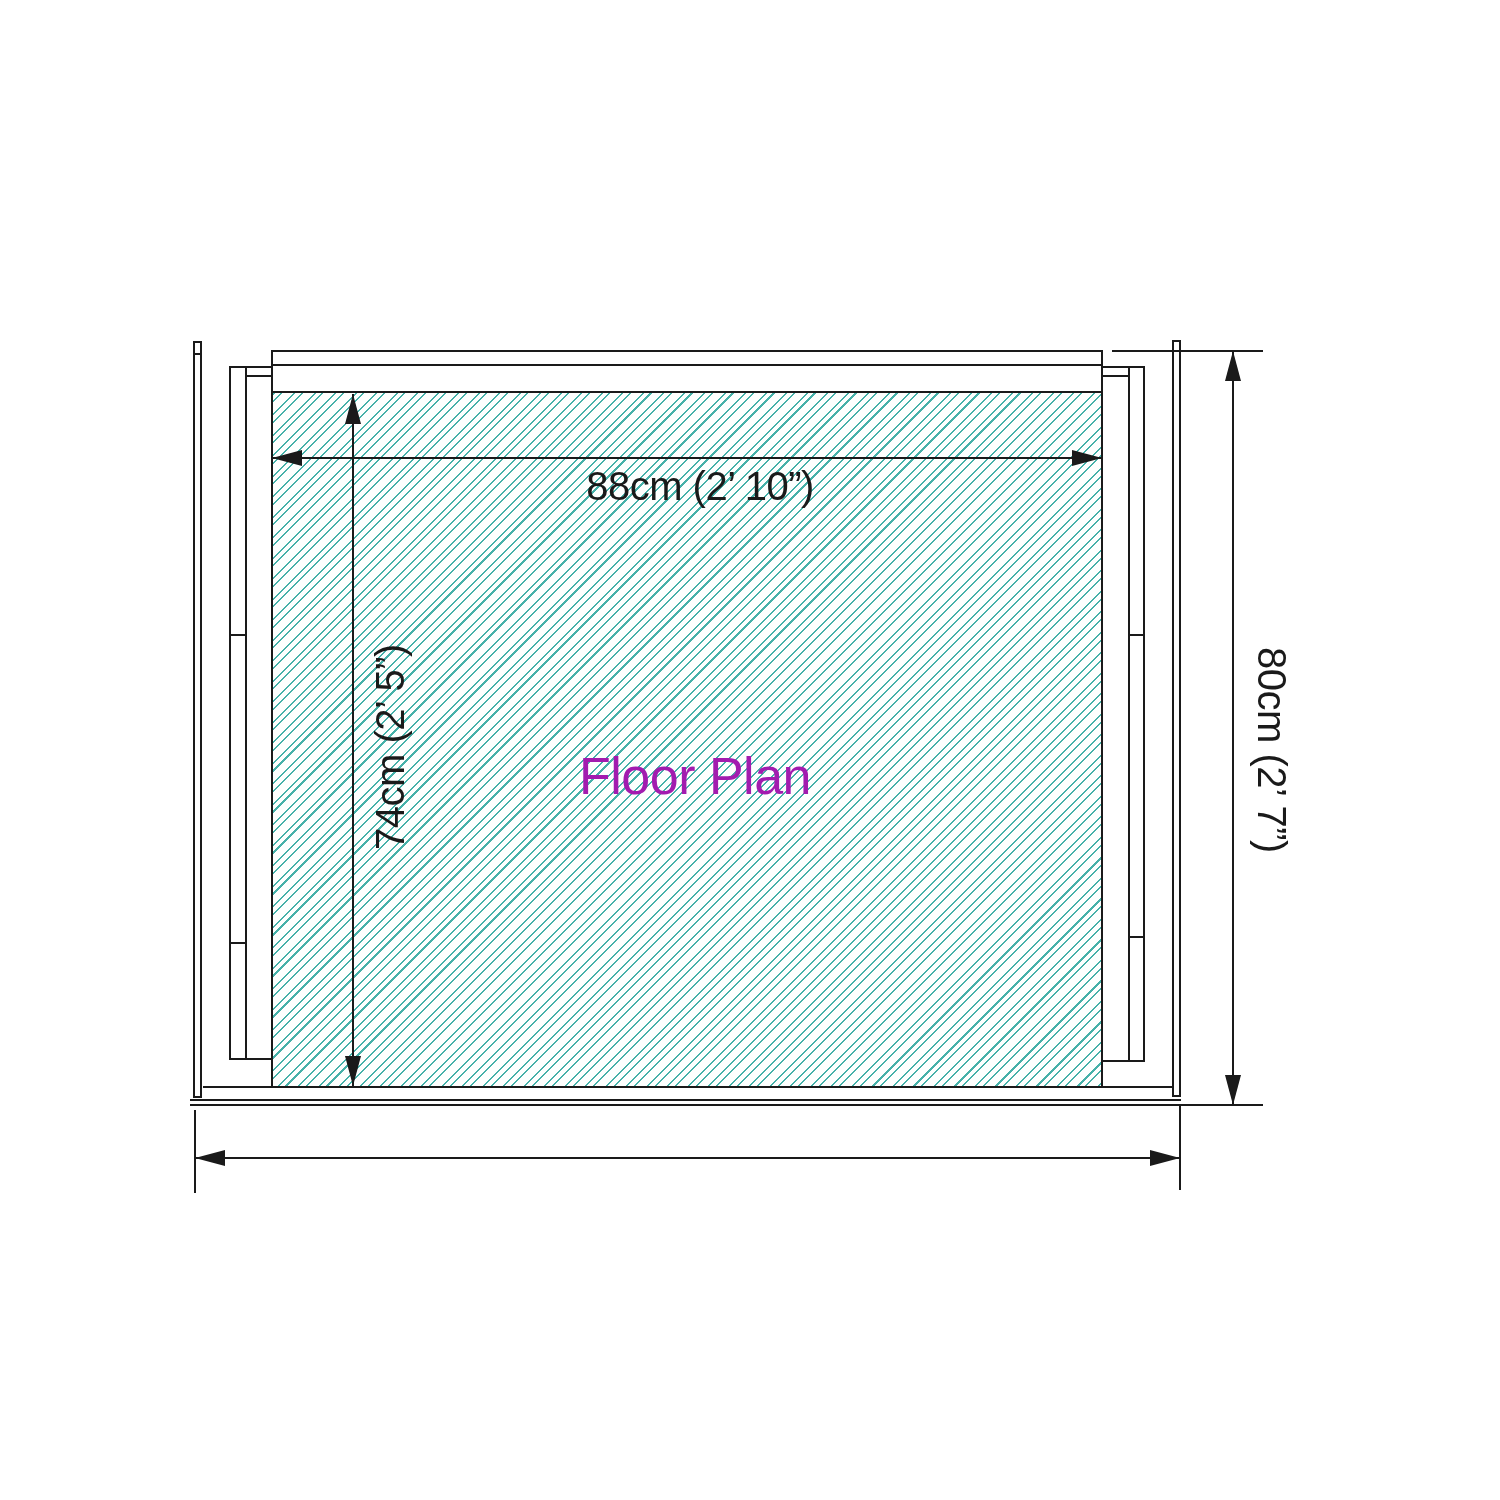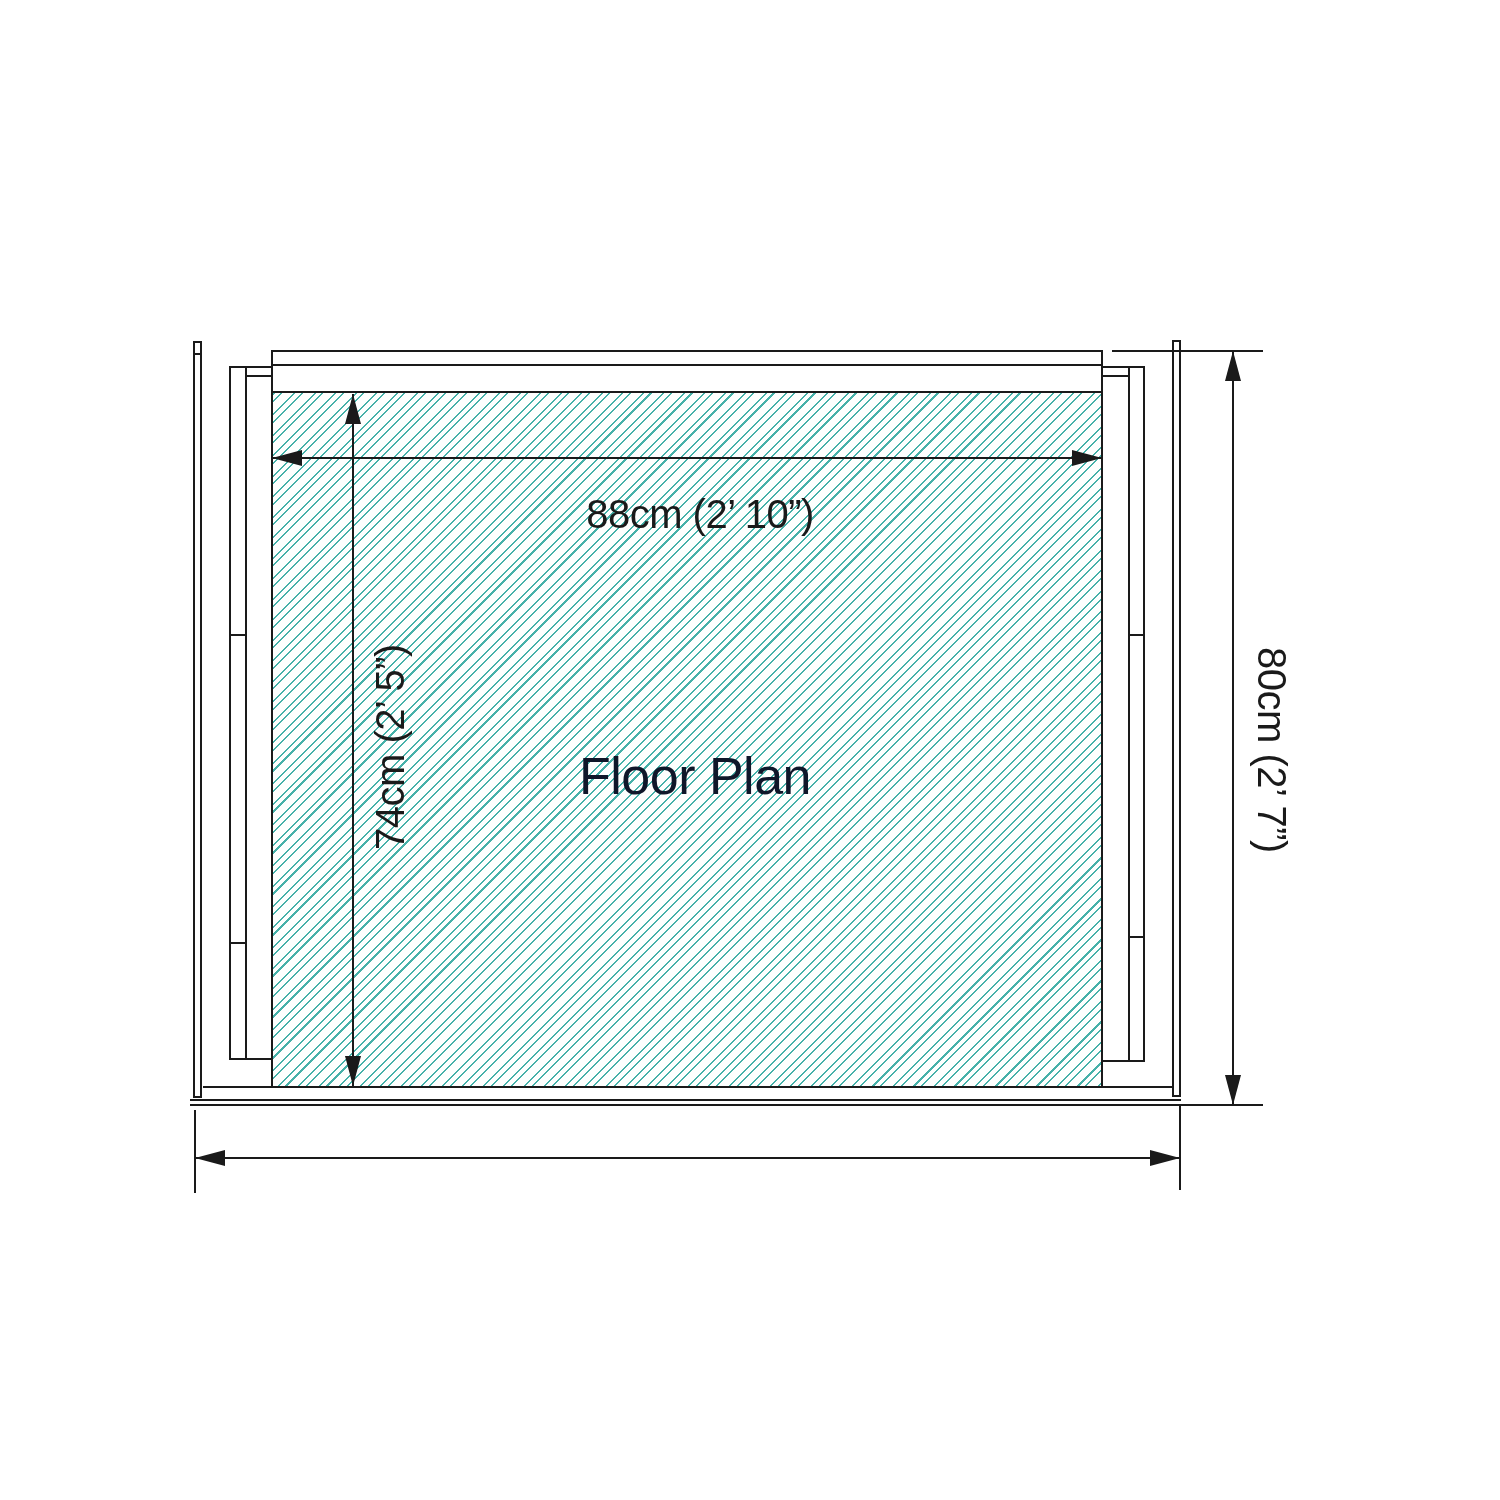--- a/index.html
+++ b/index.html
@@ -46,21 +46,21 @@
   }
   .dim-label.h { transform: translateX(-50%); }
   .dim-label.rot-ccw { transform: translate(-50%, -50%) rotate(-90deg); }
   .dim-label.rot-cw  { transform: translate(-50%, -50%) rotate(90deg); }
   .title-label {
     position: absolute;
     font-size: 52px;
     letter-spacing: -0.5px;
     white-space: nowrap;
     transform: translate(-50%, -50%);
-    color: #0f172a;
+    color: #a21caf;
   }
 </style>
 </head>
 <body>
 
 <div class="stage">
 
   <div class="hatch" style="left:271px; top:391px; width:832px; height:697px;"></div>
 
   <div class="hline" style="left:271px; top:350px; width:832px;"></div>
@@ -92,21 +92,21 @@
   <div class="hline" style="left:190px; top:1099px; width:991px;"></div>
   <div class="hline" style="left:190px; top:1104px; width:1073px;"></div>
 
   <div class="vline" style="left:194px; top:1110px; height:83px;"></div>
   <div class="vline" style="left:1179px; top:1106px; height:84px;"></div>
   <div class="hline" style="left:1112px; top:350px; width:151px;"></div>
 
   <div class="hline" style="left:272px; top:457px; width:830px;"></div>
   <div class="arrow left" style="left:272px; top:450px;"></div>
   <div class="arrow right" style="left:1072px; top:450px;"></div>
-  <div class="dim-label h" style="left:700px; top:492px;">88cm (2’ 10”)</div>
+  <div class="dim-label h" style="left:700px; top:464px;">88cm (2’ 10”)</div>
 
   <div class="vline" style="left:352px; top:394px; height:692px;"></div>
   <div class="arrow up" style="left:345px; top:394px;"></div>
   <div class="arrow down" style="left:345px; top:1056px;"></div>
   <div class="dim-label rot-ccw" style="left:390px; top:747px;">74cm (2’ 5”)</div>
 
   <div class="hline" style="left:195px; top:1157px; width:985px;"></div>
   <div class="arrow left" style="left:195px; top:1150px;"></div>
   <div class="arrow right" style="left:1150px; top:1150px;"></div>
 

